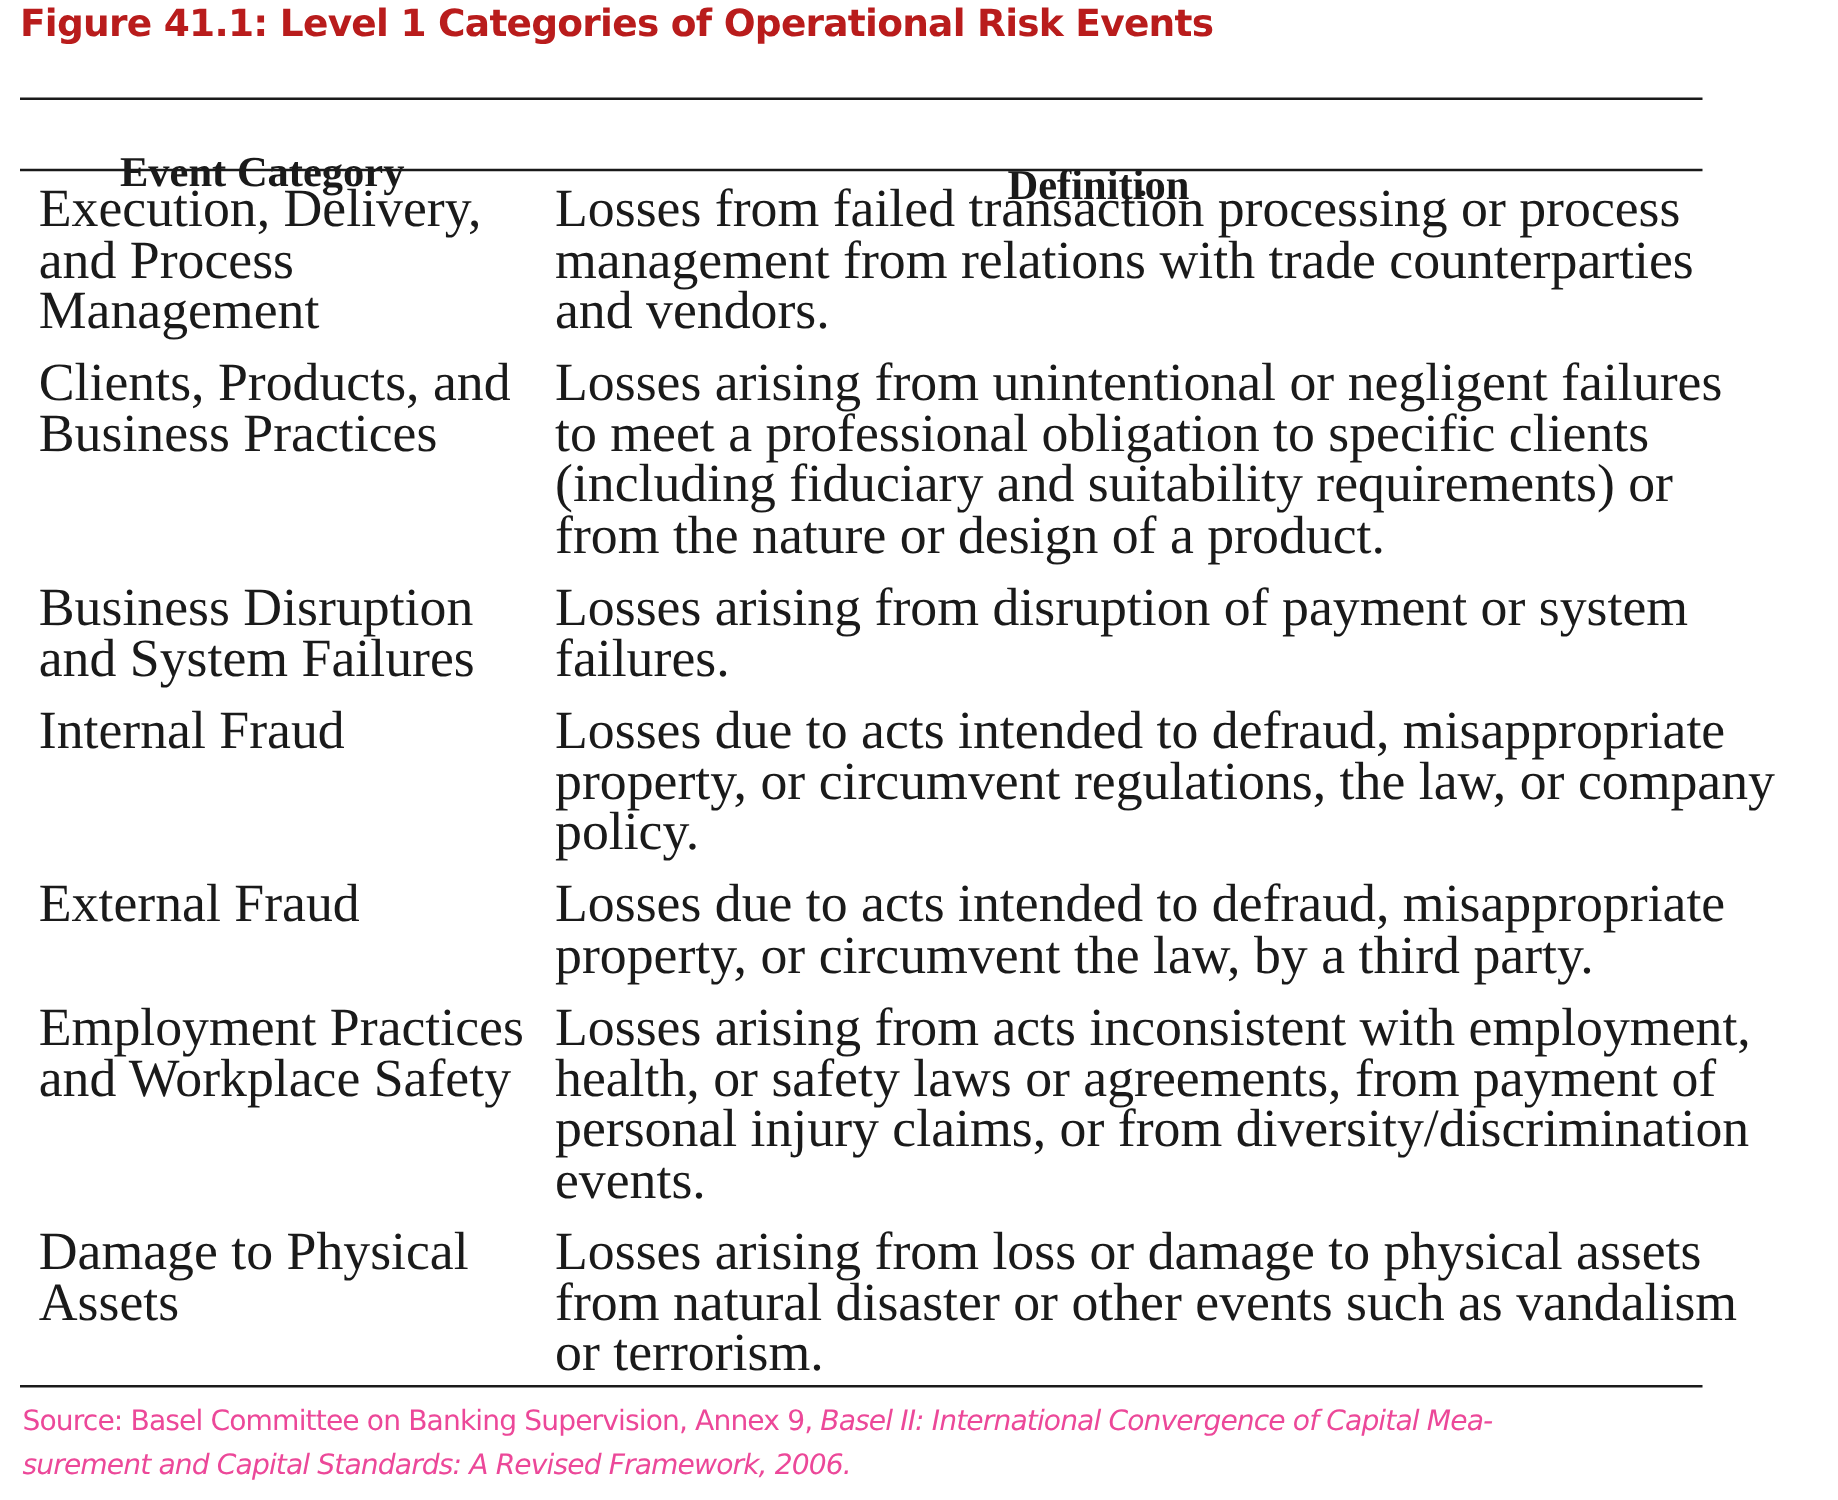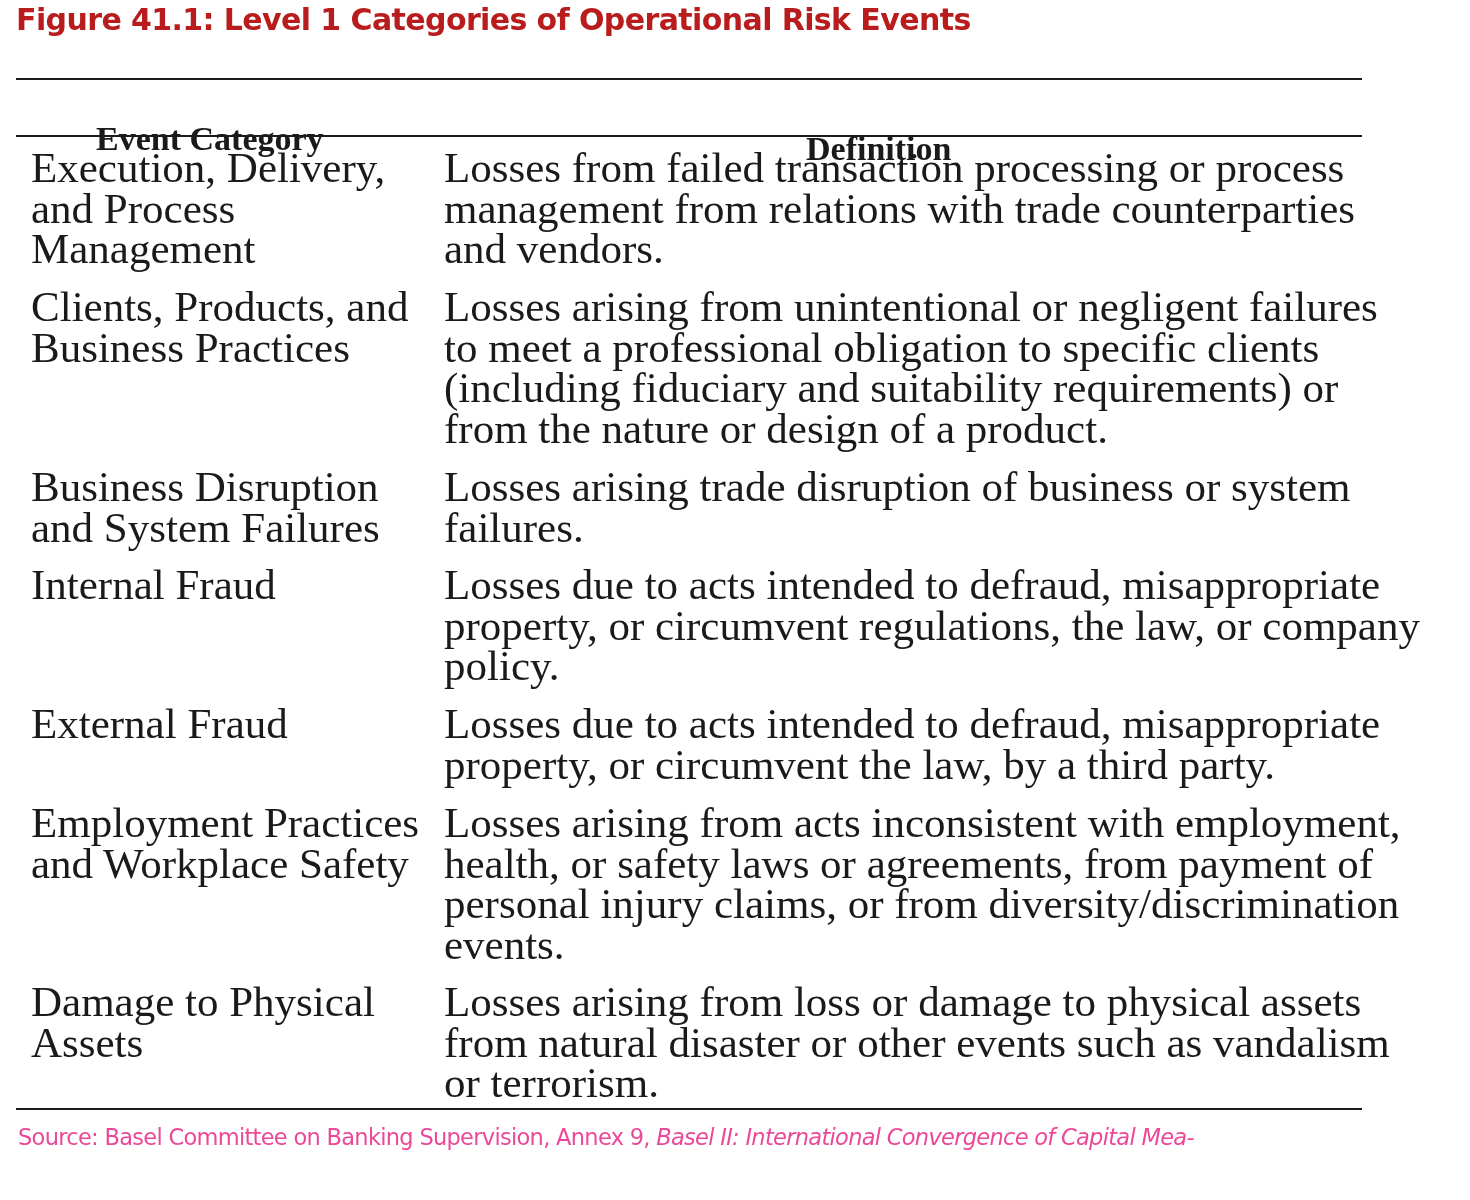--- a/index.html
+++ b/index.html
@@ -101,21 +101,21 @@
 Business Practices</div>
   <div class="cell def">Losses arising from unintentional or negligent failures
 to meet a professional obligation to specific clients
 (including fiduciary and suitability requirements) or
 from the nature or design of a product.</div>
 </div>
 
 <div class="row" style="top:467px;">
   <div class="cell cat">Business Disruption
 and System Failures</div>
-  <div class="cell def">Losses arising trade disruption of business or system
+  <div class="cell def">Losses arising from disruption of payment or system
 failures.</div>
 </div>
 
 <div class="row" style="top:565px;">
   <div class="cell cat">Internal Fraud</div>
   <div class="cell def">Losses due to acts intended to defraud, misappropriate
 property, or circumvent regulations, the law, or company
 policy.</div>
 </div>
 
@@ -139,13 +139,14 @@
 Assets</div>
   <div class="cell def">Losses arising from loss or damage to physical assets
 from natural disaster or other events such as vandalism
 or terrorism.</div>
 </div>
 
 <div class="rule bottom"></div>
 
 <div class="source">
   <span>Source: Basel Committee on Banking Supervision, Annex 9, </span><i>Basel II: International Convergence of Capital Mea-</i><br>
+  <i>surement and Capital Standards: A Revised Framework, 2006.</i>
 </div>
 
 </body></html>

